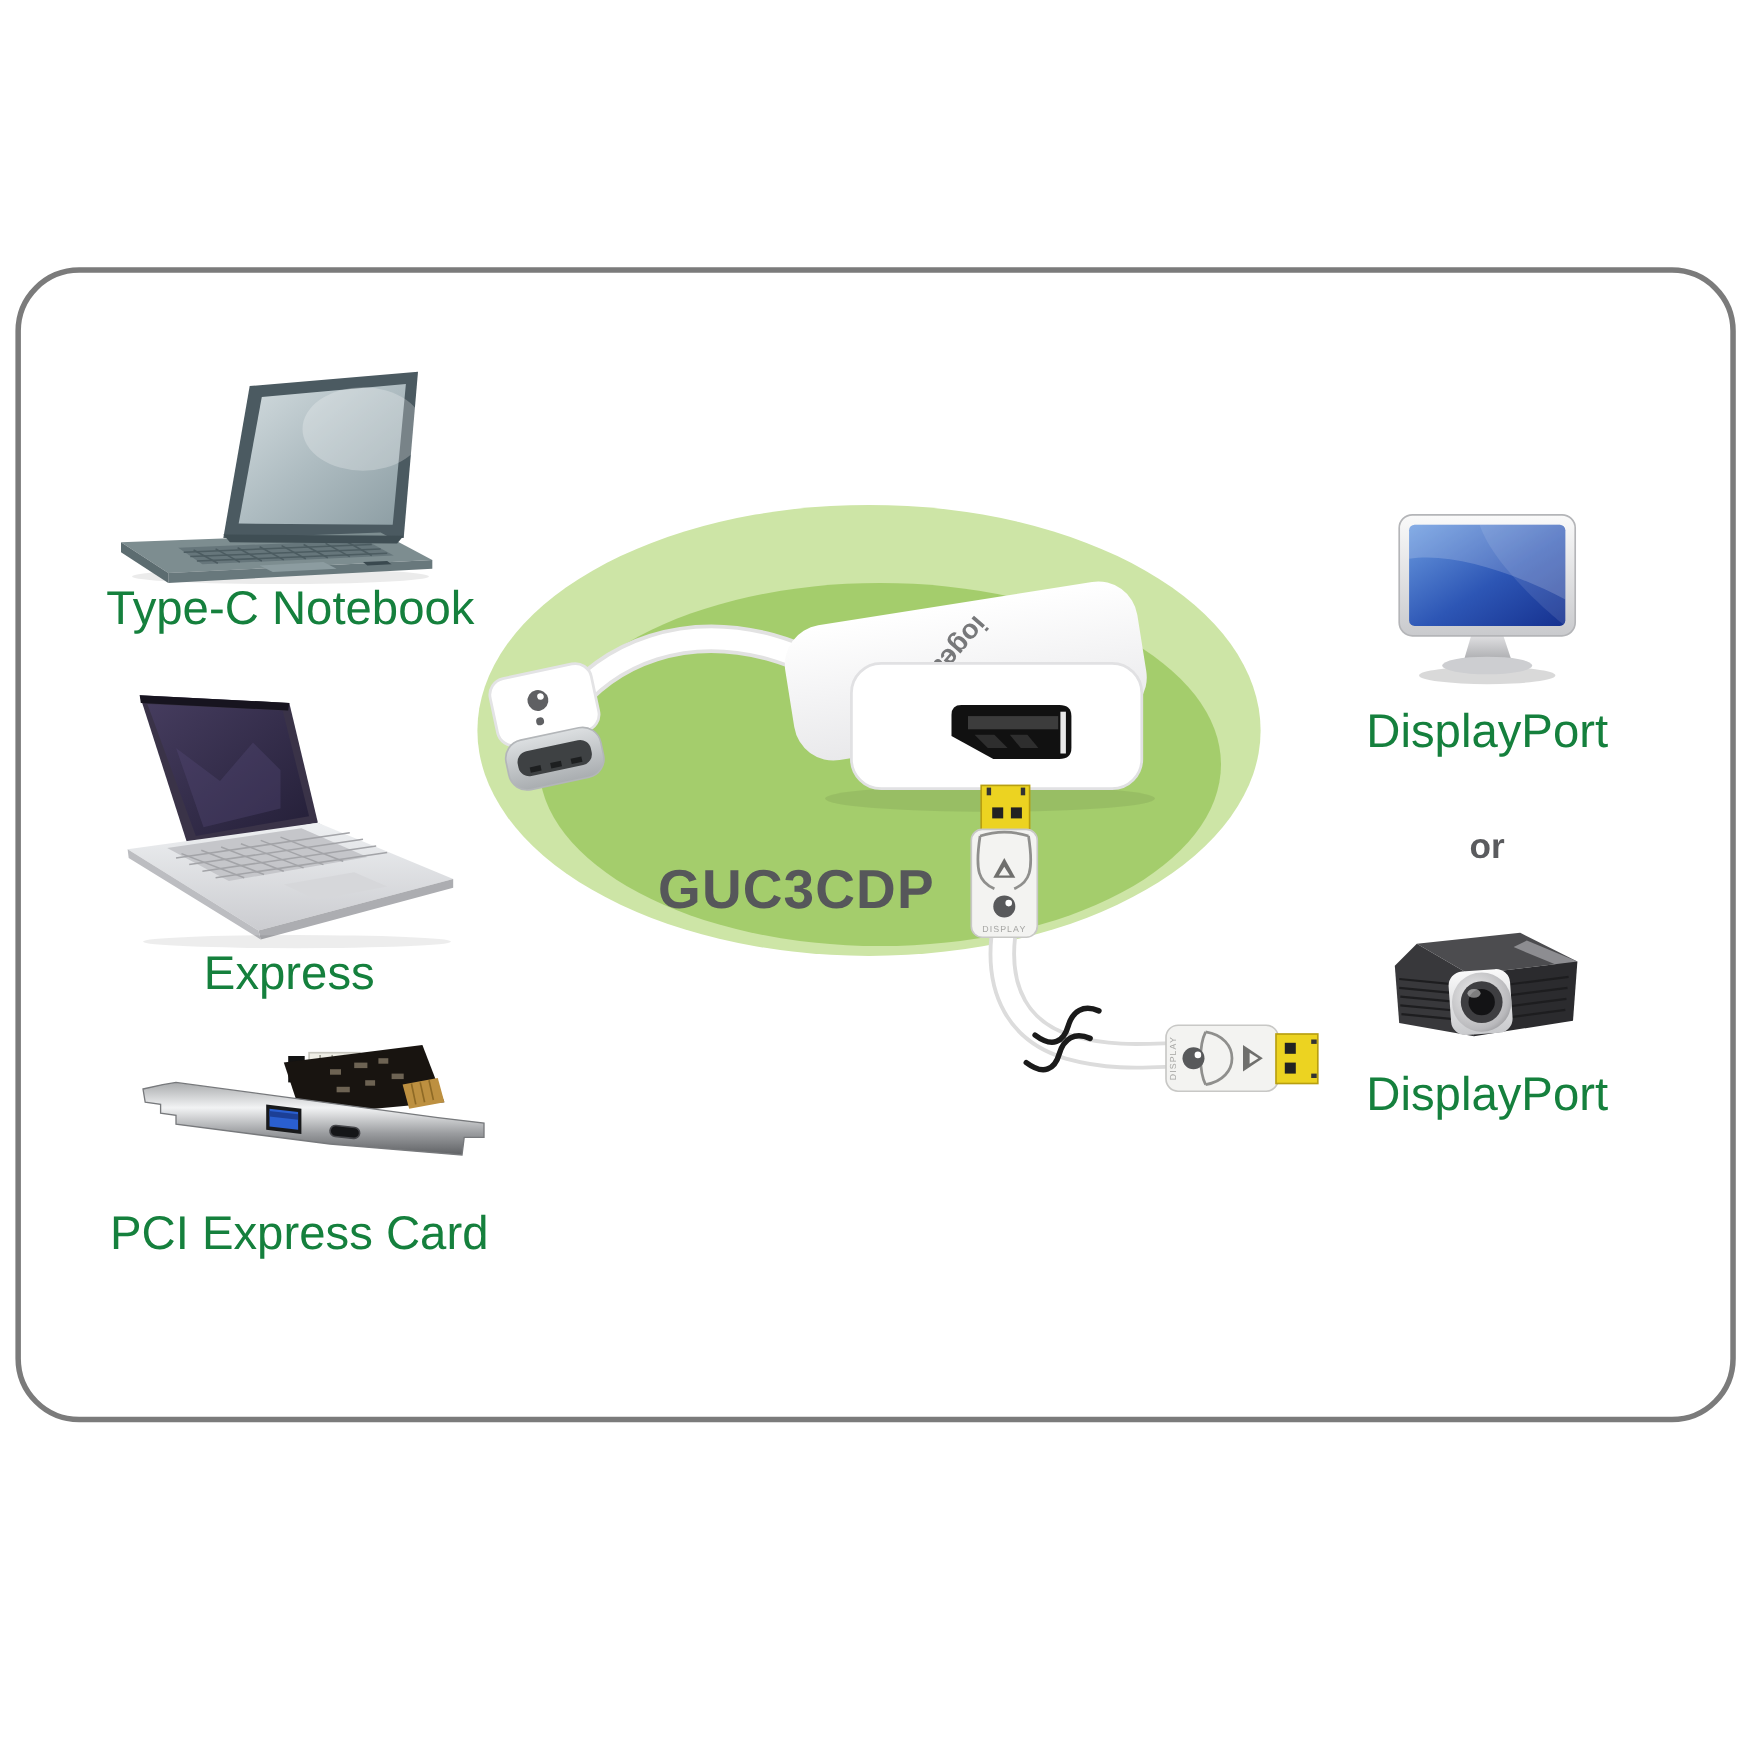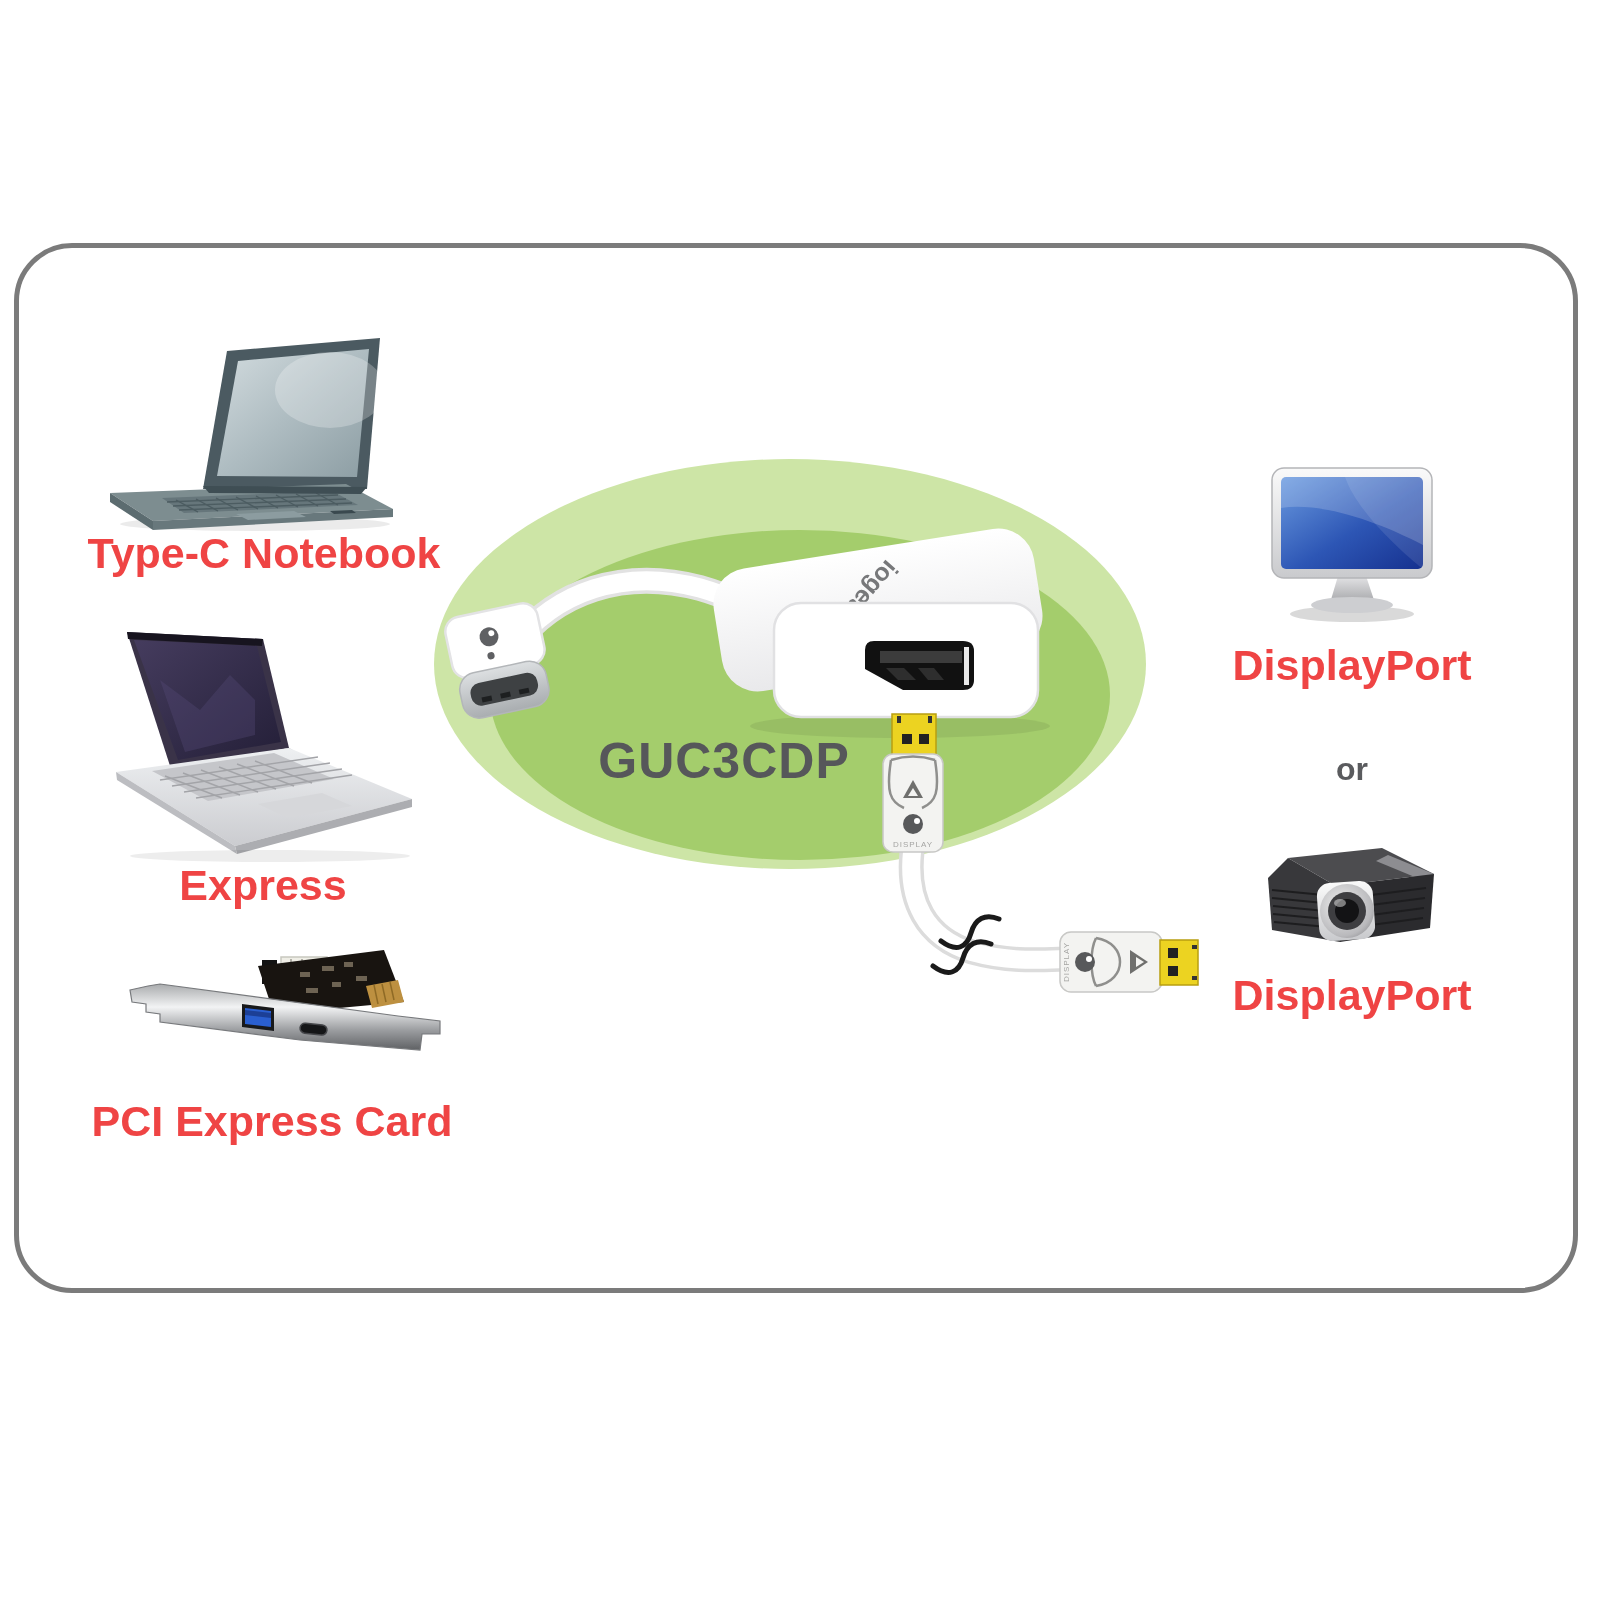--- a/index.html
+++ b/index.html
@@ -1,23 +1,23 @@
 <!DOCTYPE html>
 <html><head>
 <meta charset="utf-8">
 <style>
   html,body{margin:0;padding:0;background:#ffffff;}
   .canvas{position:relative;width:1600px;height:1600px;background:#ffffff;overflow:hidden;
           font-family:"Liberation Sans",sans-serif;}
   .frame{position:absolute;left:14px;top:243px;width:1554px;height:1040px;
          border:5px solid #7b7b7b;border-radius:58px;}
   .art{position:absolute;left:0;top:0;width:1600px;height:1600px;}
-  .lbl{position:absolute;text-align:center;font-size:43px;line-height:1.12;color:#ef4444;font-weight:bold;}
+  .lbl{position:absolute;text-align:center;font-size:43px;line-height:1.12;color:#15803d;}
   .lbl .line{display:block;}
-  .lbl.model{font-weight:bold;font-size:50px;color:#56575a;letter-spacing:1px;}
+  .lbl.model{font-weight:bold;font-size:50px;color:#56575a;letter-spacing:1px;margin-top:47px;}
   .lbl.or{font-weight:bold;font-size:32px;color:#5a5b5e;}
 </style>
 </head>
 <body>
 
 <div class="canvas">
 
   <div class="frame"></div>
 
   <svg class="art" viewBox="0 0 1600 1600">

